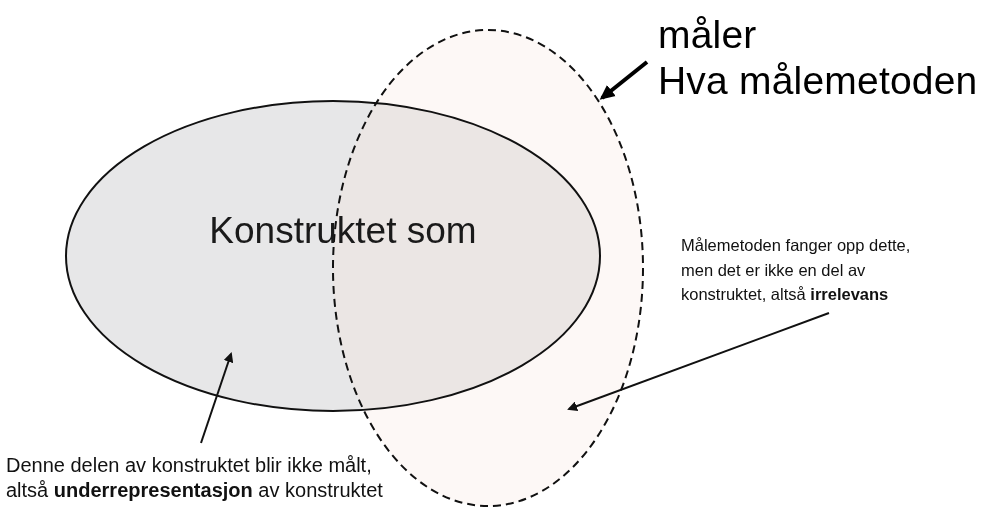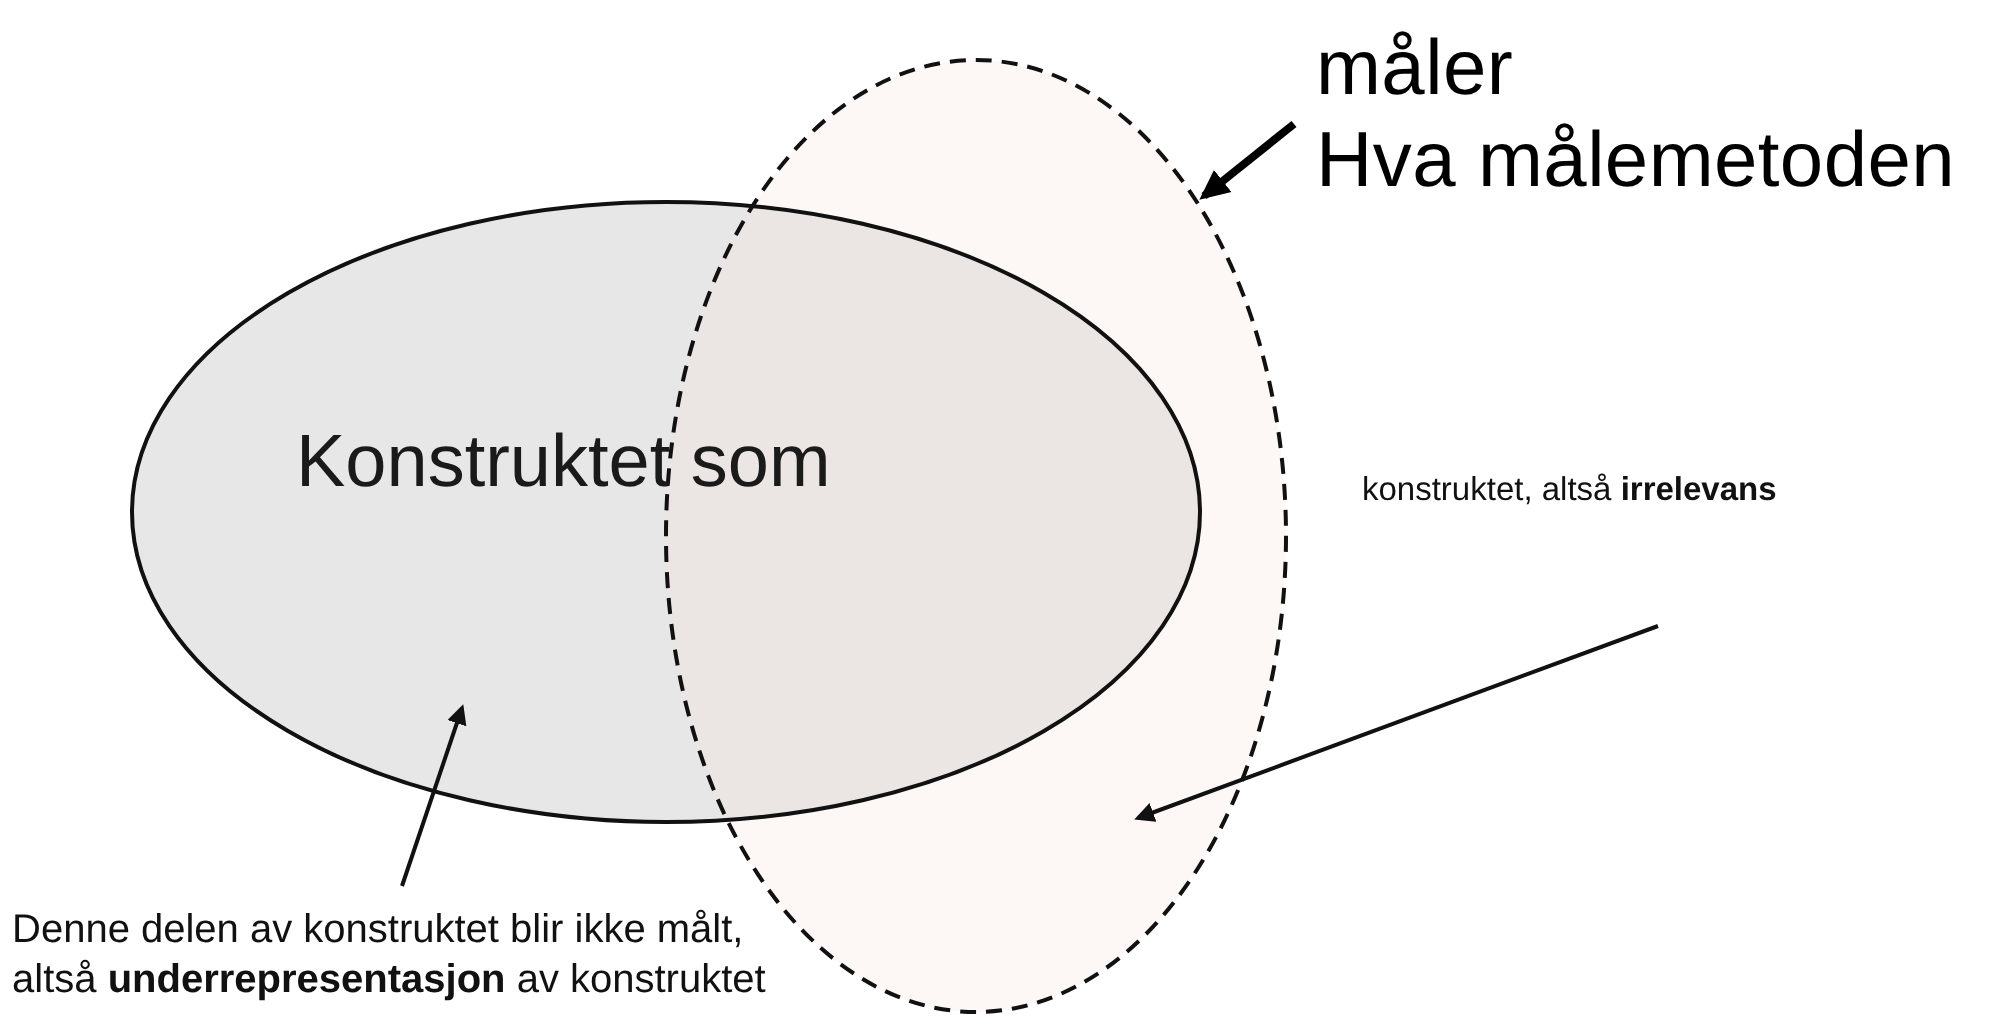--- a/index.html
+++ b/index.html
@@ -1,21 +1,21 @@
 <!DOCTYPE html>
 <html><head>
   <meta charset="utf-8">
   <style>
     html, body { margin: 0; padding: 0; background: #ffffff; }
     body { width: 1006px; height: 517px; position: relative; overflow: hidden;
            font-family: "Liberation Sans", "DejaVu Sans", sans-serif; color: #111; }
     svg.diagram { position: absolute; left: 0; top: 0; }
     .label { position: absolute; margin: 0; }
     .title-measure { left: 658px; top: 12px; font-size: 39px; line-height: 46px; color: #000; letter-spacing: 0.2px; }
-    .construct { left: 148px; top: 207px; width: 366px; font-size: 37px; line-height: 48px; color: #1a1a1a; }
+    .construct { left: 160px; top: 207px; width: 366px; text-align: center; font-size: 37px; line-height: 48px; color: #1a1a1a; }
     .note-right { left: 681px; top: 233px; font-size: 16.5px; line-height: 24.5px; color: #111; }
     .note-left { left: 6px; top: 453px; font-size: 20px; line-height: 24.5px; color: #111; }
     .note b { font-weight: bold; }
   </style>
 </head>
 <body>
 
 <svg class="diagram" width="1006" height="517" viewBox="0 0 1006 517" xmlns="http://www.w3.org/2000/svg">
   <defs>
     <clipPath id="clip-measure">
@@ -51,19 +51,21 @@
 <div class="label title-measure">
   <div>måler</div>
   <div>Hva målemetoden</div>
 </div>
 
 <div class="label construct">
   <div>Konstruktet som</div>
 </div>
 
 <div class="label note note-right">
+  <div>Målemetoden fanger opp dette,</div>
+  <div>men det er ikke en del av</div>
   <div><span>konstruktet, altså </span><b>irrelevans</b></div>
 </div>
 
 <div class="label note note-left">
   <div>Denne delen av konstruktet blir ikke målt,</div>
   <div><span>altså </span><b>underrepresentasjon</b><span> av konstruktet</span></div>
 </div>
 
 </body></html>

